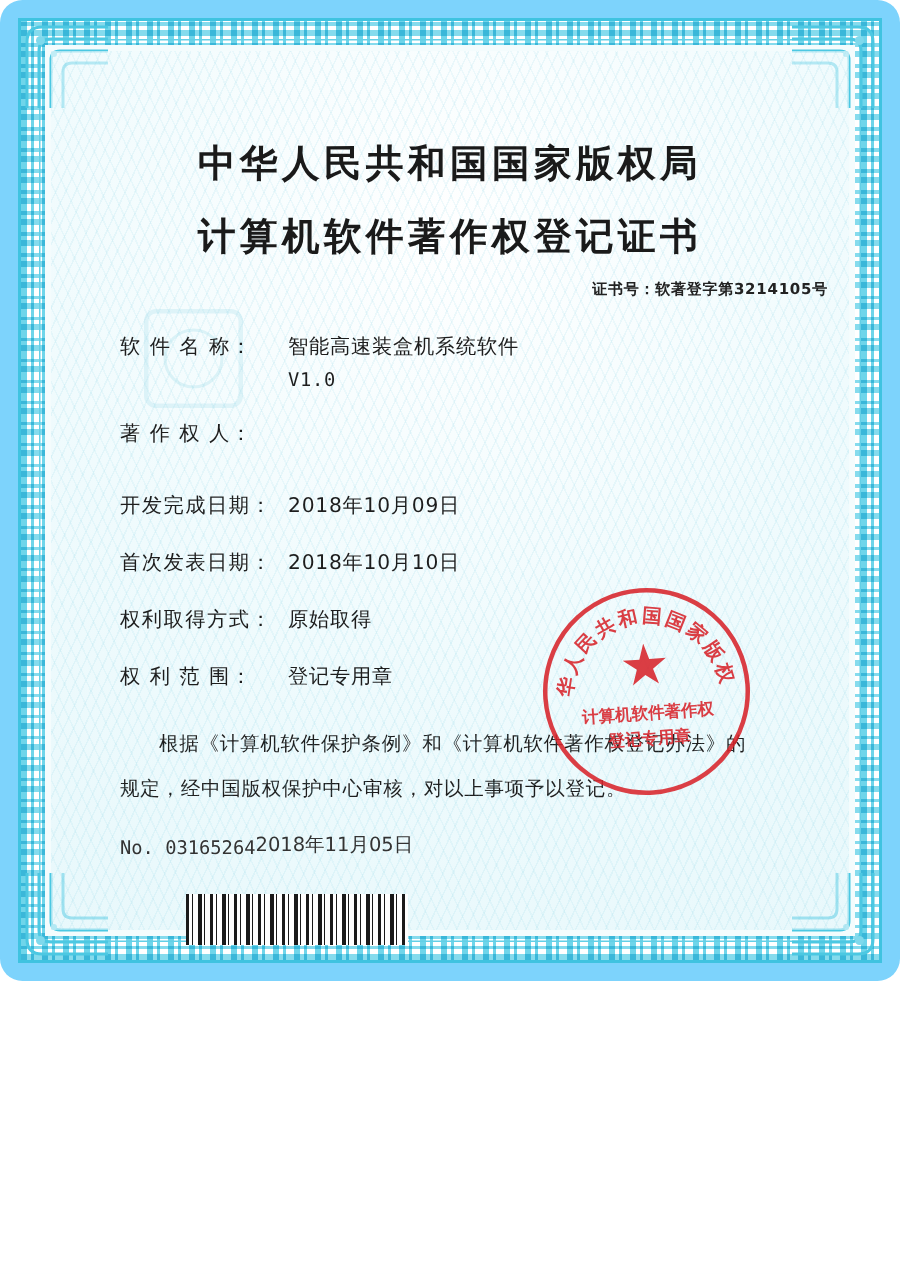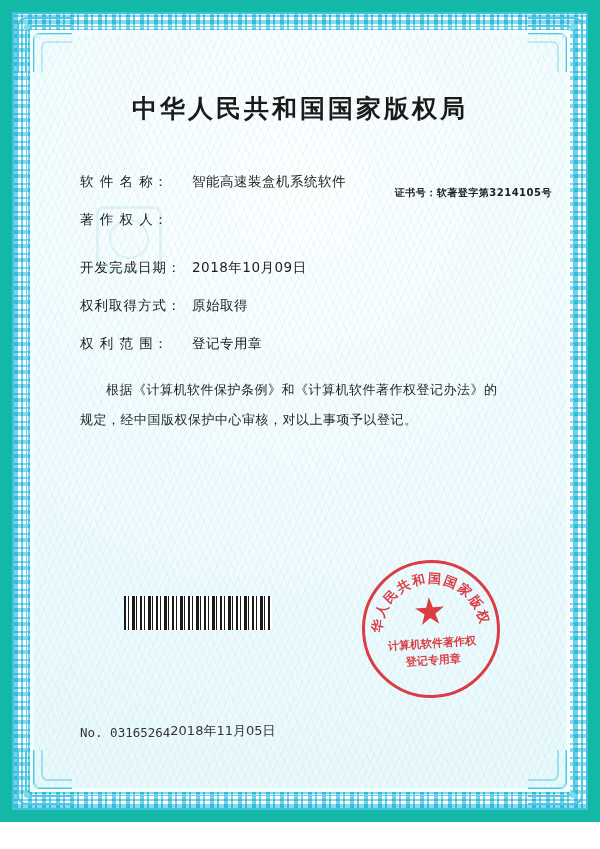--- a/index.html
+++ b/index.html
@@ -10,23 +10,24 @@
   body {
     width: 600px;
     height: 849px;
     font-family: "Liberation Sans", sans-serif;
     overflow: hidden;
   }
 
   #certificate {
     position: relative;
     width: 600px;
-    height: 822px;
-    background: #14b8a6;
+    height: 654px;
+    background: #7dd3fc;
     box-sizing: border-box;
+    border-radius: 15px;
   }
 
   
   .frame-outer {
     position: absolute;
     left: 12px;
     top: 12px;
     right: 12px;
     bottom: 12px;
     border: 2px solid #3fc3e0;
@@ -350,42 +351,48 @@
       </g>
     </svg>
   </div>
 
   <div class="content">
     <div class="guilloche"></div>
     <div class="watermark-emblem"></div>
 
     <div class="titles">
       <div class="title-line1">中华人民共和国国家版权局</div>
+      <div class="title-line2">计算机软件著作权登记证书</div>
     </div>
 
     <div class="cert-no">证书号：软著登字第3214105号</div>
 
     <div class="fields">
 
       <div class="field-row">
         <div class="field-label">软 件 名 称：</div>
         <div class="field-value">
           <span>智能高速装盒机系统软件</span>
+          <span class="sub">V1.0</span>
         </div>
       </div>
 
       <div class="field-row row-gap">
         <div class="field-label">著 作 权 人：</div>
       </div>
 
       <div class="field-row">
         <div class="field-label">开发完成日期：</div>
         <div class="field-value">2018年10月09日</div>
       </div>
 
+      <div class="field-row">
+        <div class="field-label">首次发表日期：</div>
+        <div class="field-value">2018年10月10日</div>
+      </div>
 
       <div class="field-row">
         <div class="field-label">权利取得方式：</div>
         <div class="field-value">原始取得</div>
       </div>
 
       <div class="field-row">
         <div class="field-label">权 利 范 围：</div>
         <div class="field-value">登记专用章</div>
       </div>

